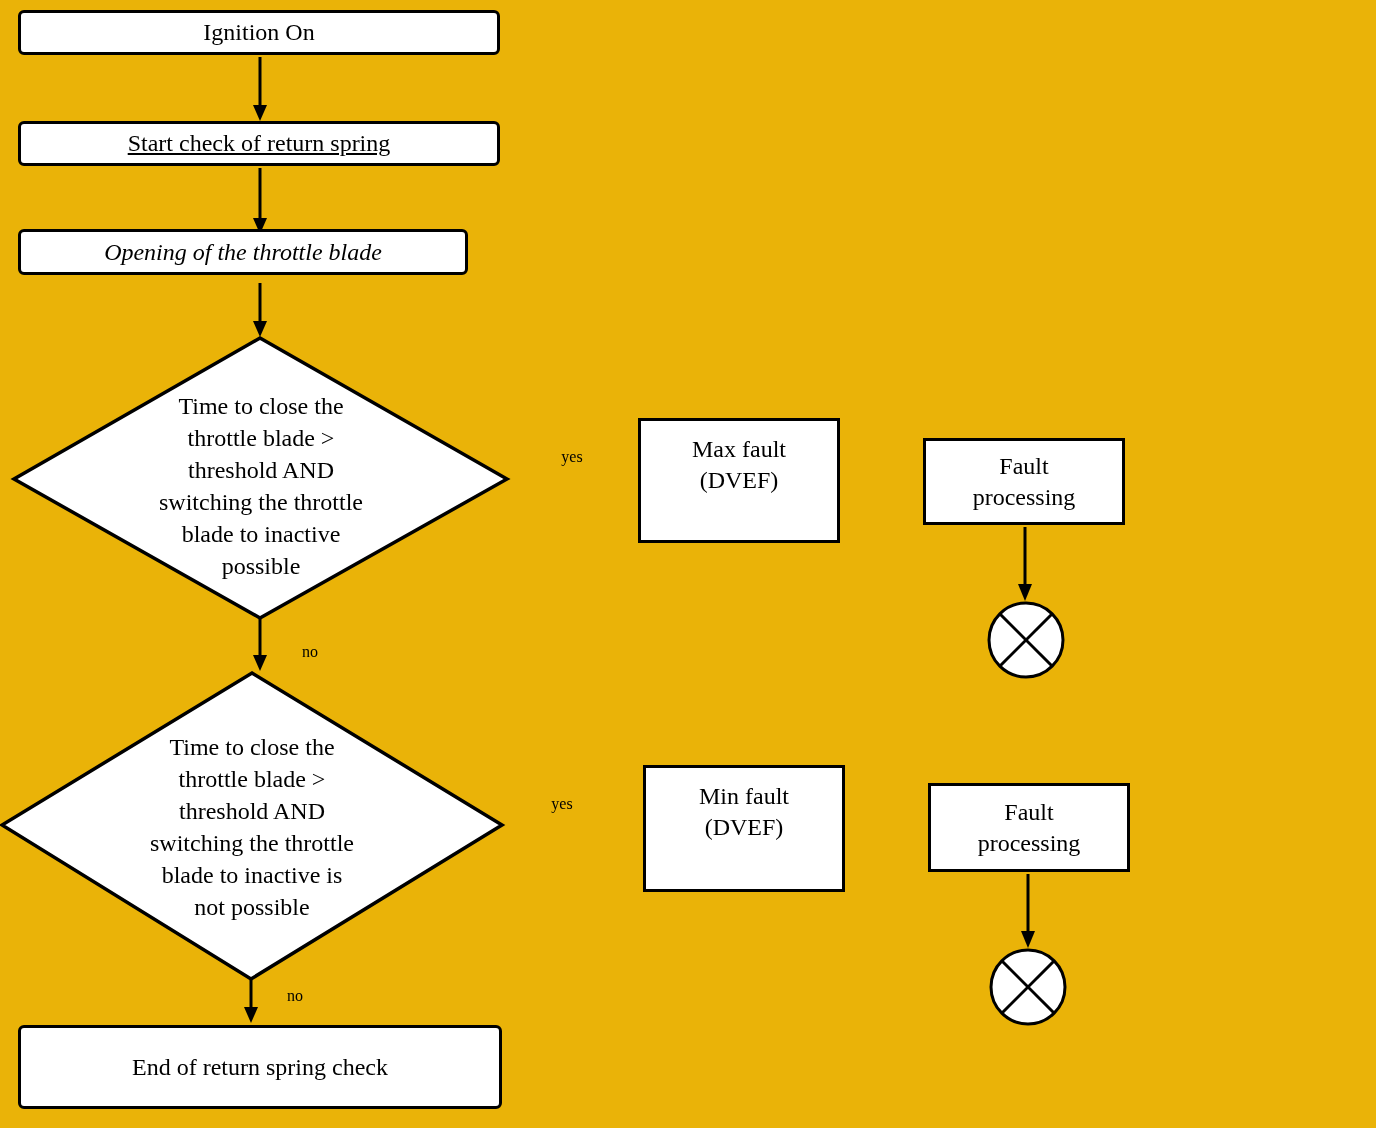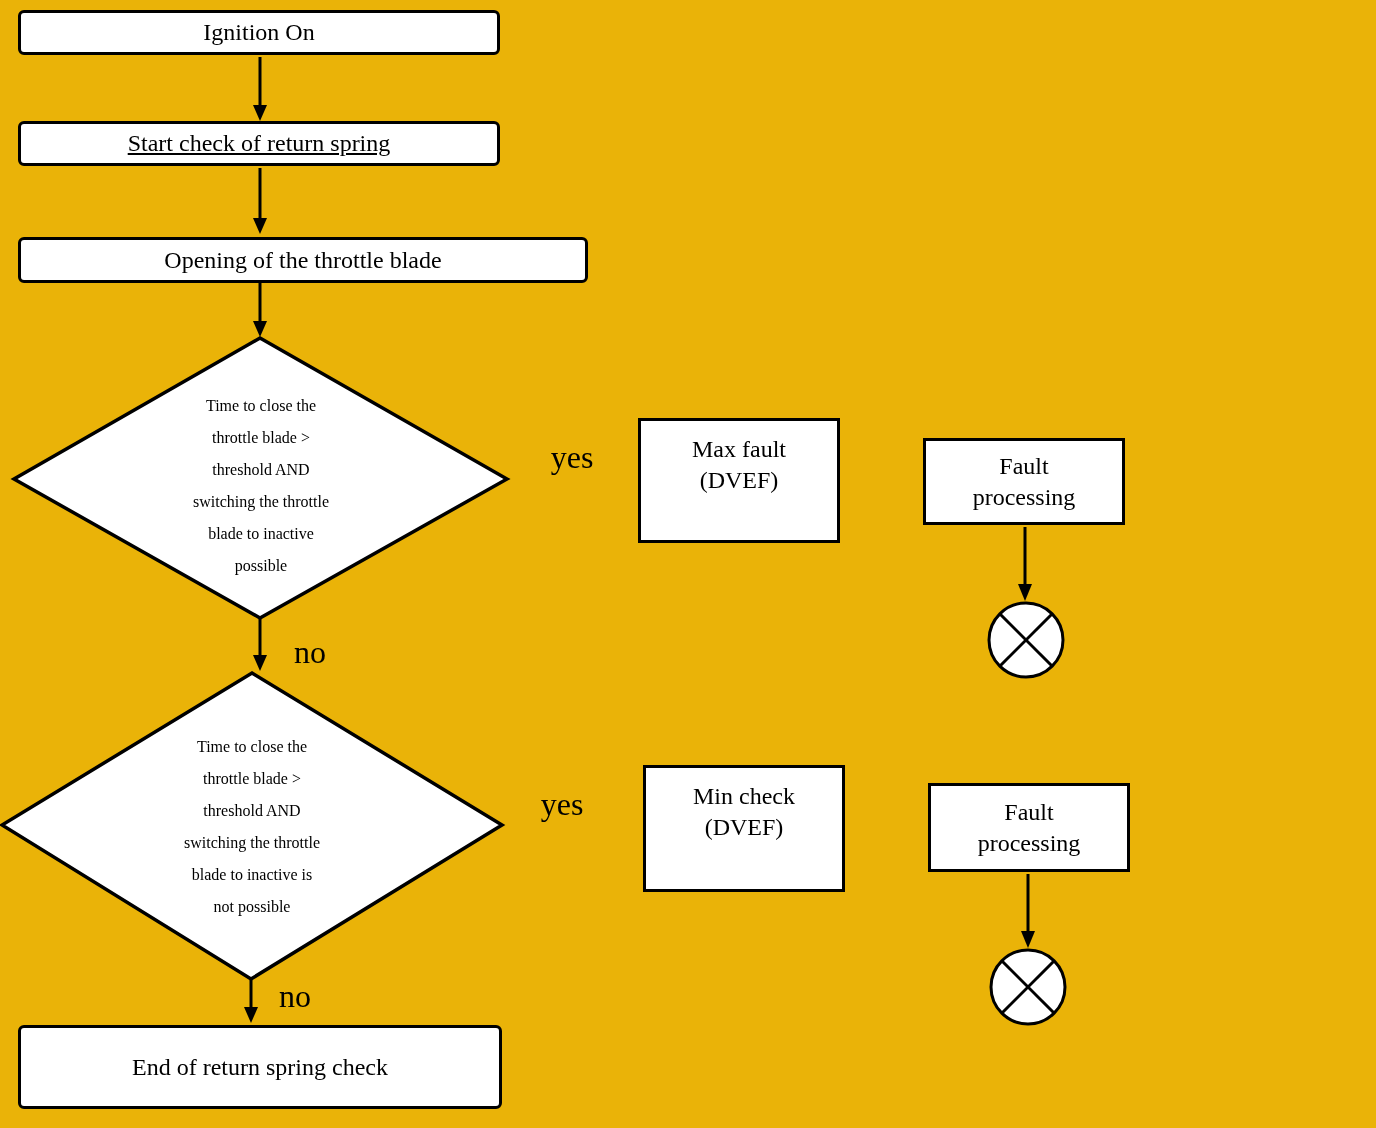--- a/index.html
+++ b/index.html
@@ -40,34 +40,34 @@
   .terminator {
     border-radius: 6px;
   }
   .top-align {
     align-items: flex-start;
     padding-top: 13px;
   }
   .diamond-text {
     position: absolute;
     text-align: center;
-    font-size: 16px;
+    font-size: 24px;
     line-height: 32px;
     white-space: pre-line;
   }
   .edge-label {
     position: absolute;
     transform: translate(-50%, -50%);
-    font-size: 32px;
+    font-size: 16px;
     line-height: 24px;
   }
   
   #box-ignition        { left: 18px;  top: 10px;   width: 482px; height: 45px; }
   #box-start-check     { left: 18px;  top: 121px;  width: 482px; height: 45px; text-decoration: underline; }
-  #box-opening         { left: 18px;  top: 237px;  width: 570px; height: 46px; }
+  #box-opening         { left: 18px;  top: 229px;  width: 450px; height: 46px; font-style: italic; }
   #box-max-fault       { left: 638px; top: 418px;  width: 202px; height: 125px; }
   #box-fault-proc-1    { left: 923px; top: 438px;  width: 202px; height: 87px; }
   #box-min-fault       { left: 643px; top: 765px;  width: 202px; height: 127px; }
   #box-fault-proc-2    { left: 928px; top: 783px;  width: 202px; height: 89px; }
   #box-end             { left: 18px;  top: 1025px; width: 484px; height: 84px; }
   #diamond-text-1      { left: 121px; top: 390px;  width: 280px; }
   #diamond-text-2      { left: 112px; top: 731px;  width: 280px; }
   #label-yes-1         { left: 572px; top: 457px; }
   #label-no-1          { left: 310px; top: 652px; }
   #label-yes-2         { left: 562px; top: 804px; }
@@ -129,21 +129,21 @@
   <div class="node process-sm" id="box-start-check">Start check of return spring</div>
 
   <div class="node process-sm" id="box-opening">Opening of the throttle blade</div>
 
   <div class="node top-align" id="box-max-fault">Max fault
 (DVEF)</div>
 
   <div class="node" id="box-fault-proc-1">Fault
 processing</div>
 
-  <div class="node top-align" id="box-min-fault">Min check
+  <div class="node top-align" id="box-min-fault">Min fault
 (DVEF)</div>
 
   <div class="node" id="box-fault-proc-2">Fault
 processing</div>
 
   <div class="node terminator" id="box-end">End of return spring check</div>
 
   <div class="diamond-text" id="diamond-text-1">Time to close the
 throttle blade &gt;
 threshold AND

